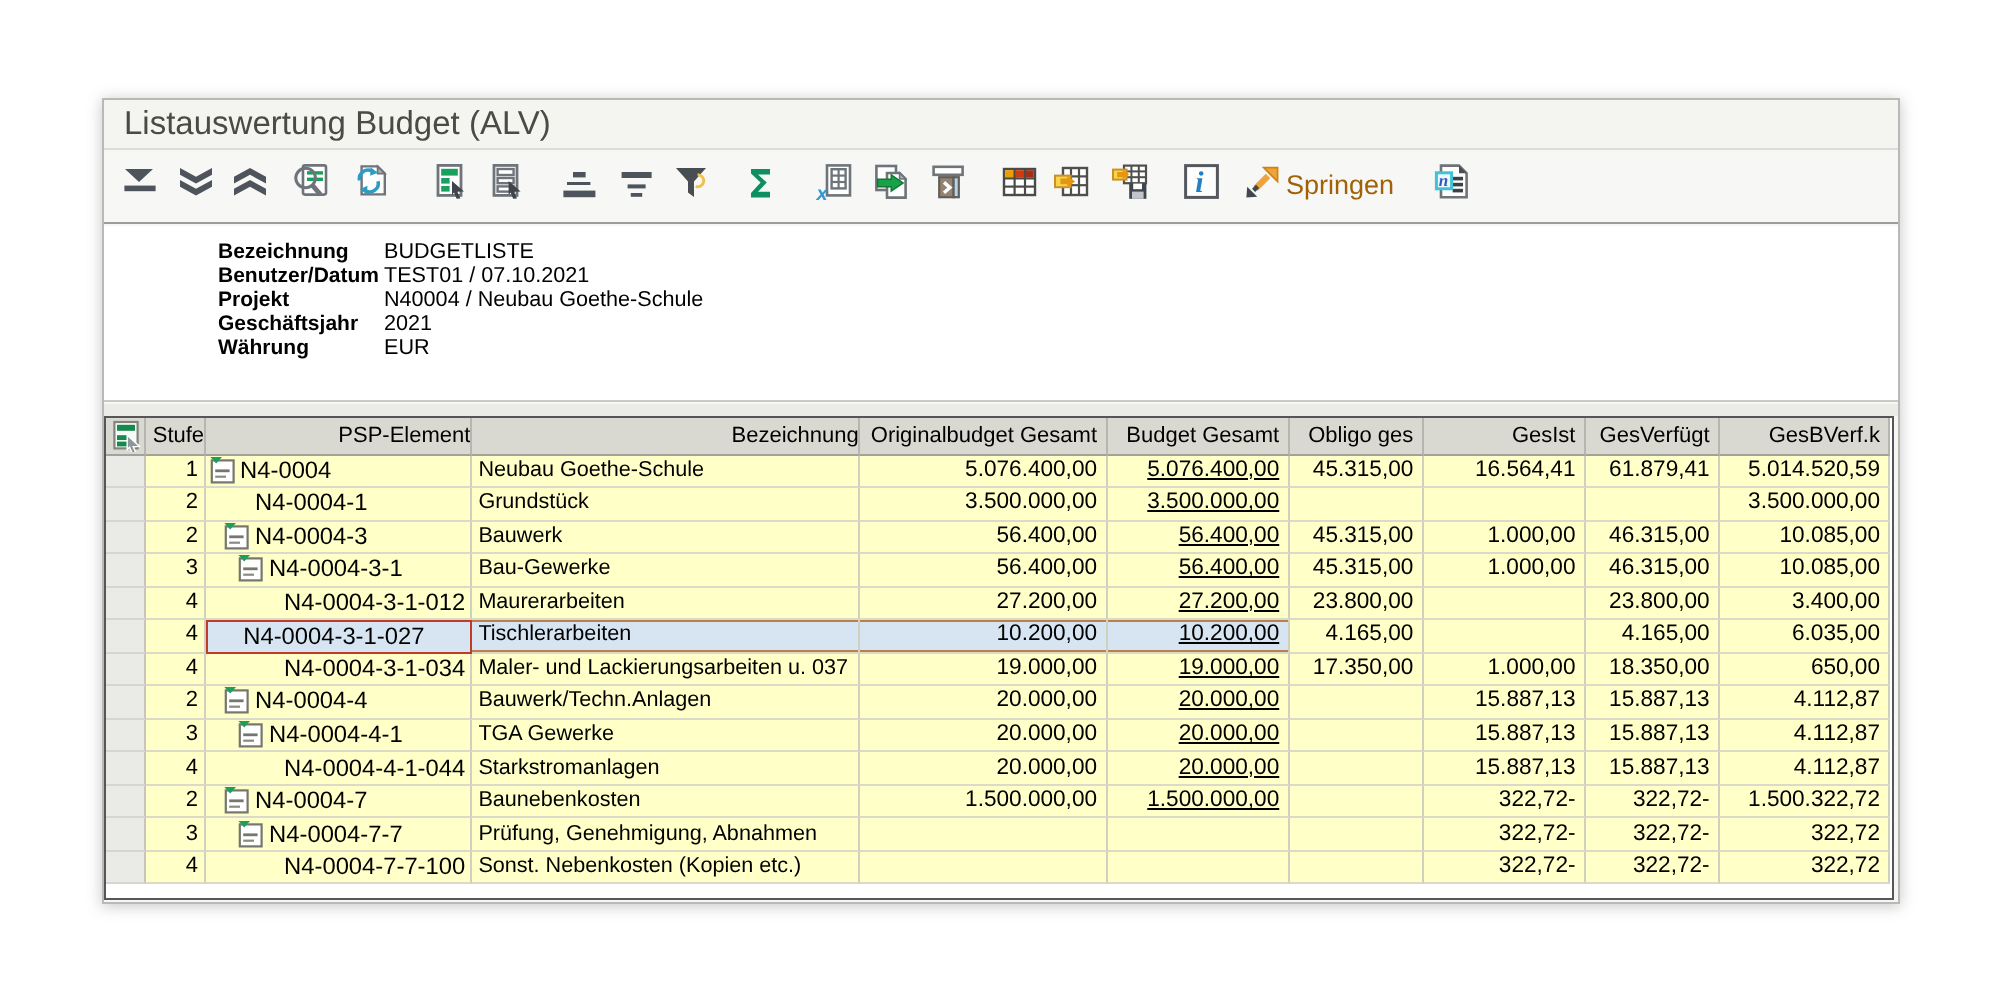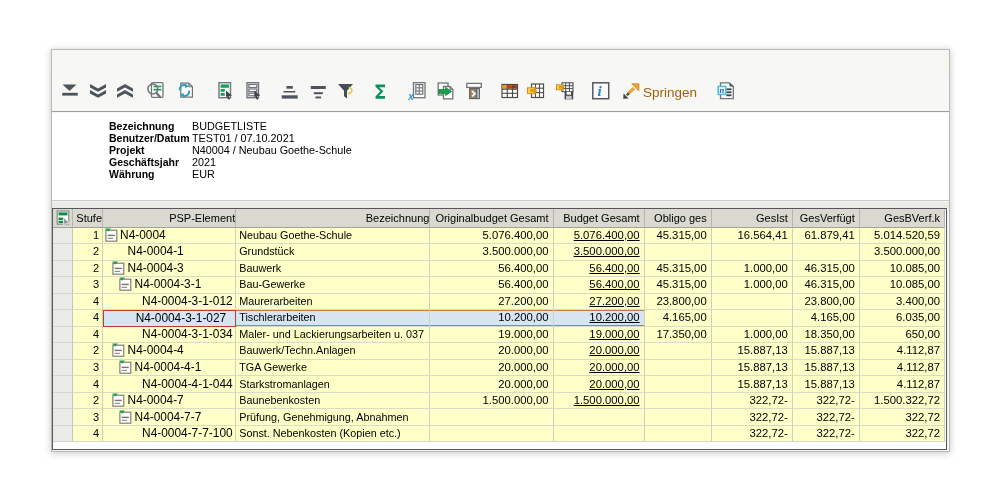--- a/index.html
+++ b/index.html
@@ -29,20 +29,21 @@
 th.bez{padding-left:3px;}
 th.psp{padding-left:2px;}
 .und{text-decoration:underline;}
 tr.hl td.blue{background:#d7e5f2;box-shadow:inset 0 1px 0 #bd7e4e, inset 0 -1px 0 #bd7e4e;margin-top:12px;}
 th.corner svg{display:block;margin:1px 0 0 3px;}
 td.focus{background:#d7e5f2;border:1.5px solid #c23a28;padding-left:0;line-height:13px;}
 </style>
 </head>
 <body>
 <div id="panel">
+  <div id="titlebar">Listauswertung Budget (ALV)</div>
   <div id="toolbar">
     <span class="ic" style="left:9px;top:7px"><svg width="18" height="14" viewBox="0 0 18 14">
           <polygon points="1.5,1.5 15.5,1.5 8.5,8" fill="#4d545b"></polygon>
           <rect x="1.2" y="9.8" width="15.6" height="2.8" fill="#4d545b"></rect>
         </svg></span>
       <span class="ic" style="left:36.5px;top:7px"><svg width="18" height="15" viewBox="0 0 18 15">
           <polygon points="1,1 9,5.4 17,1 17,4.4 9,8.8 1,4.4" fill="#4d545b"></polygon>
           <polygon points="1,7 9,11.4 17,7 17,10.4 9,14.8 1,10.4" fill="#4d545b"></polygon>
         </svg></span>
       <span class="ic" style="left:64.4px;top:7px"><svg width="18" height="15" viewBox="0 0 18 15">
@@ -281,21 +282,21 @@
             <td class="num">27.200,00</td>
             <td class="num"><span class="und">27.200,00</span></td>
             <td class="num">23.800,00</td>
             <td class="num"></td>
             <td class="num">23.800,00</td>
             <td class="num">3.400,00</td>
           </tr>
       <tr class="hl">
             <td class="sel"></td>
             <td class="stu">4</td>
-            <td class="psp focus" style="text-align:right;padding-right:9px">N4-0004-3-1-027</td>
+            <td class="psp focus" style="text-align:right;padding-right:23px">N4-0004-3-1-027</td>
             <td class="bez blue">Tischlerarbeiten</td>
             <td class="num blue">10.200,00</td>
             <td class="num blue"><span class="und">10.200,00</span></td>
             <td class="num">4.165,00</td>
             <td class="num"></td>
             <td class="num">4.165,00</td>
             <td class="num">6.035,00</td>
           </tr>
       <tr>
             <td class="sel"></td>

